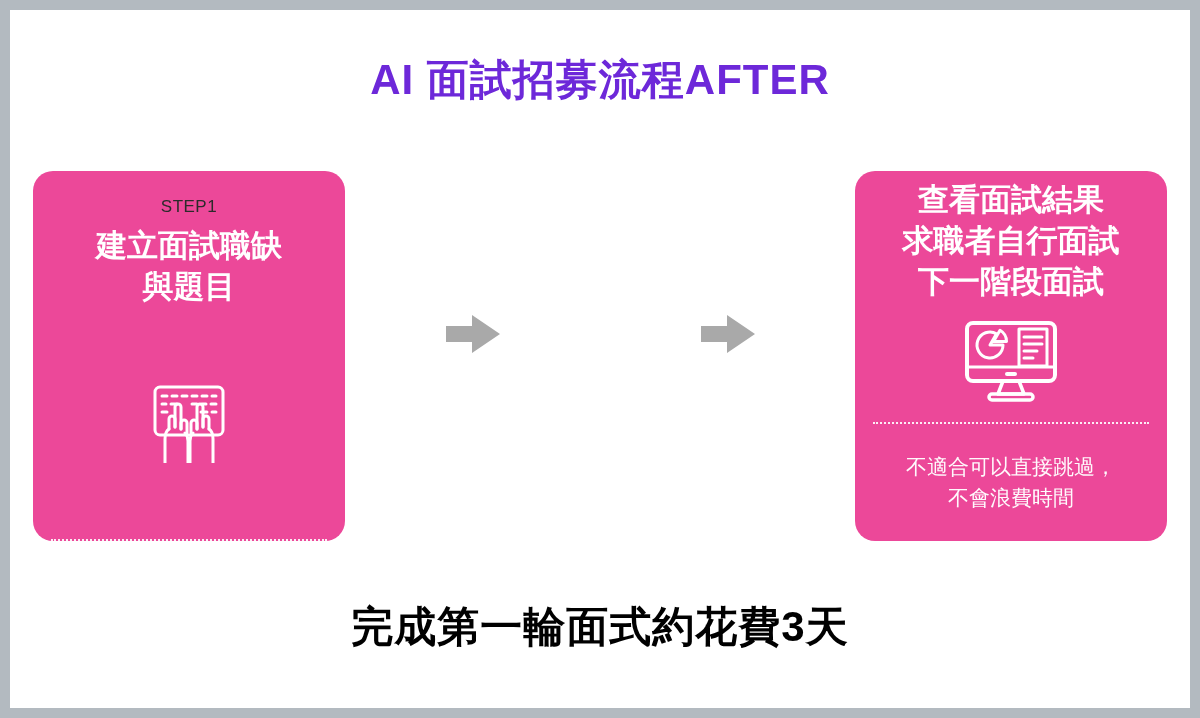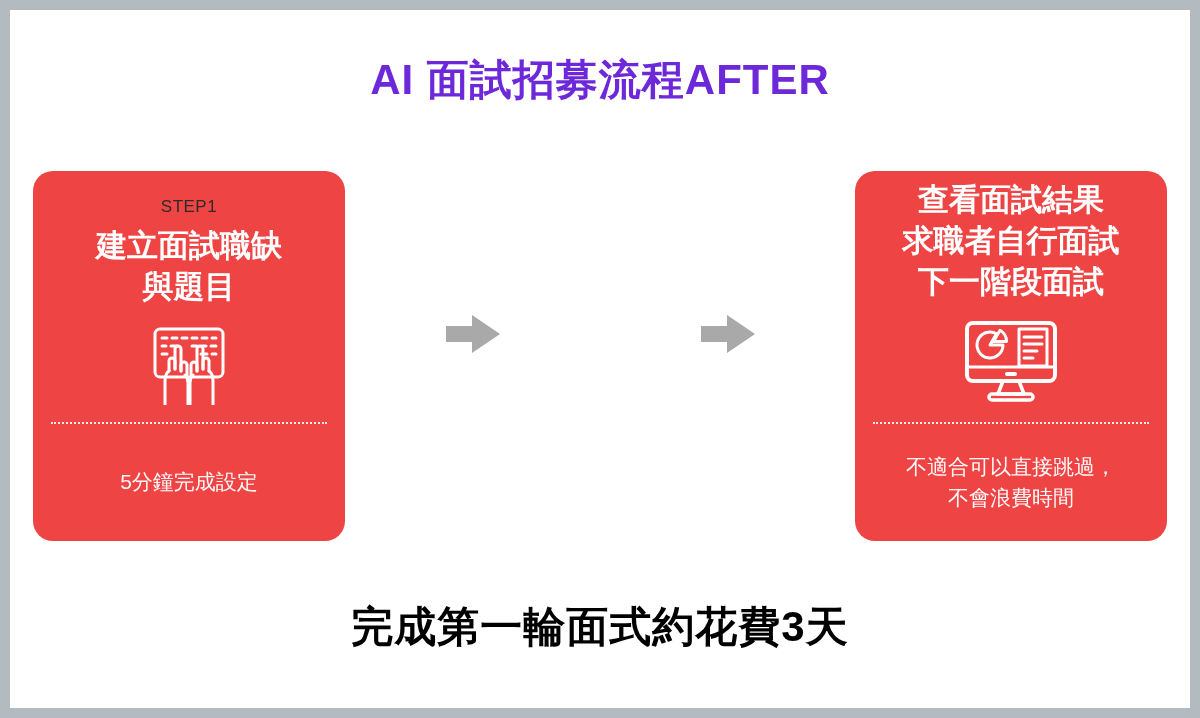--- a/index.html
+++ b/index.html
@@ -23,21 +23,21 @@
   }
   .steps-row {
     display:flex;
     align-items:flex-start;
     padding:0 23px;
     margin-top:66px;
   }
   .step-card {
     width:312px;
     height:370px;
-    background:#ef4444;
+    background:#ec4899;
     border-radius:20px;
     display:flex;
     flex-direction:column;
     flex:0 0 auto;
   }
   .step-label {
     margin-top:26px;
     text-align:center;
     font-size:17px;
     letter-spacing:0.5px;
@@ -117,21 +117,20 @@
             <path d="M40,50 C42,52 43,55 43,58 V80"></path>
             <path d="M68,80 V56 C68,51 67,48 64,46"></path>
             <path d="M64,46 V36 a3,3 0 0 0 -6,0 V44"></path>
             <path d="M58,44 V24 a3,3 0 0 0 -6,0 V46"></path>
             <path d="M52,46 V40 a3,3 0 0 0 -6,0 V50"></path>
             <path d="M48,50 C46,52 45,55 45,58 V80"></path>
           </svg>
         </span>
       </div>
       <div class="dotted-divider"></div>
-      <div class="card-note">5分鐘完成設定</div>
     </div>
 
     <div class="arrow-gap">
       <span>
         <svg width="58" height="42" viewBox="0 0 58 42">
           <path d="M2,13 H28 V2 L56,21 L28,40 V29 H2 Z" fill="#a9a9a9"></path>
         </svg>
       </span>
     </div>
 

